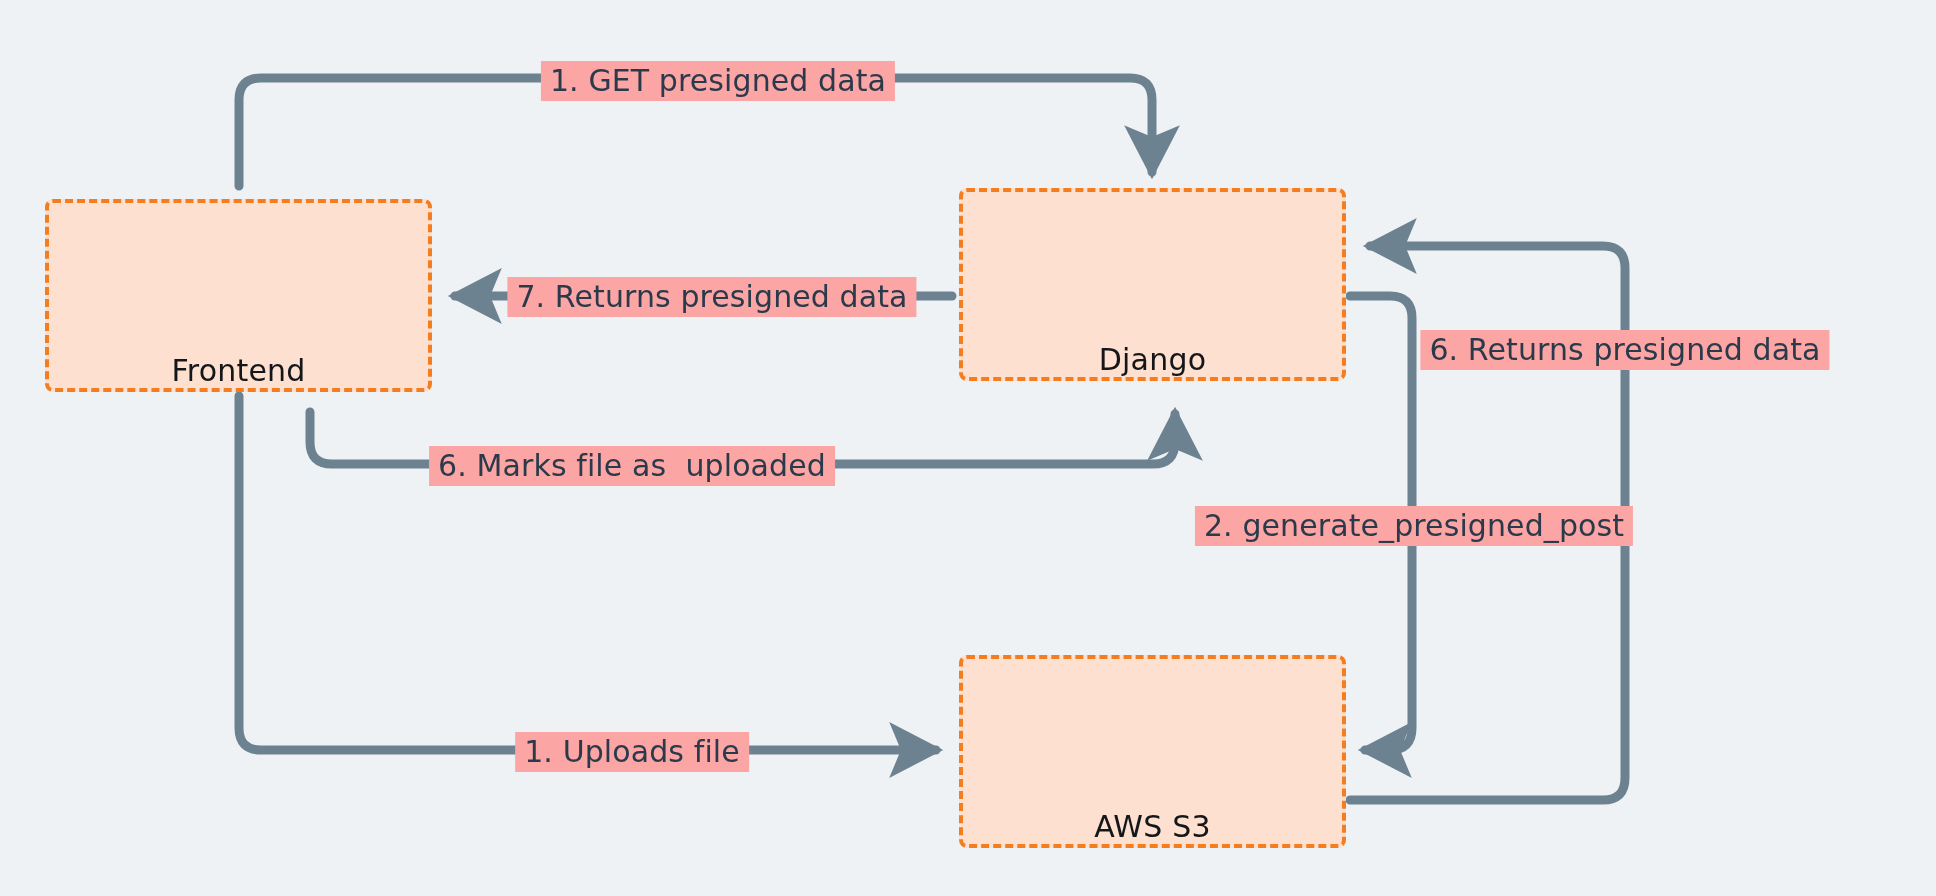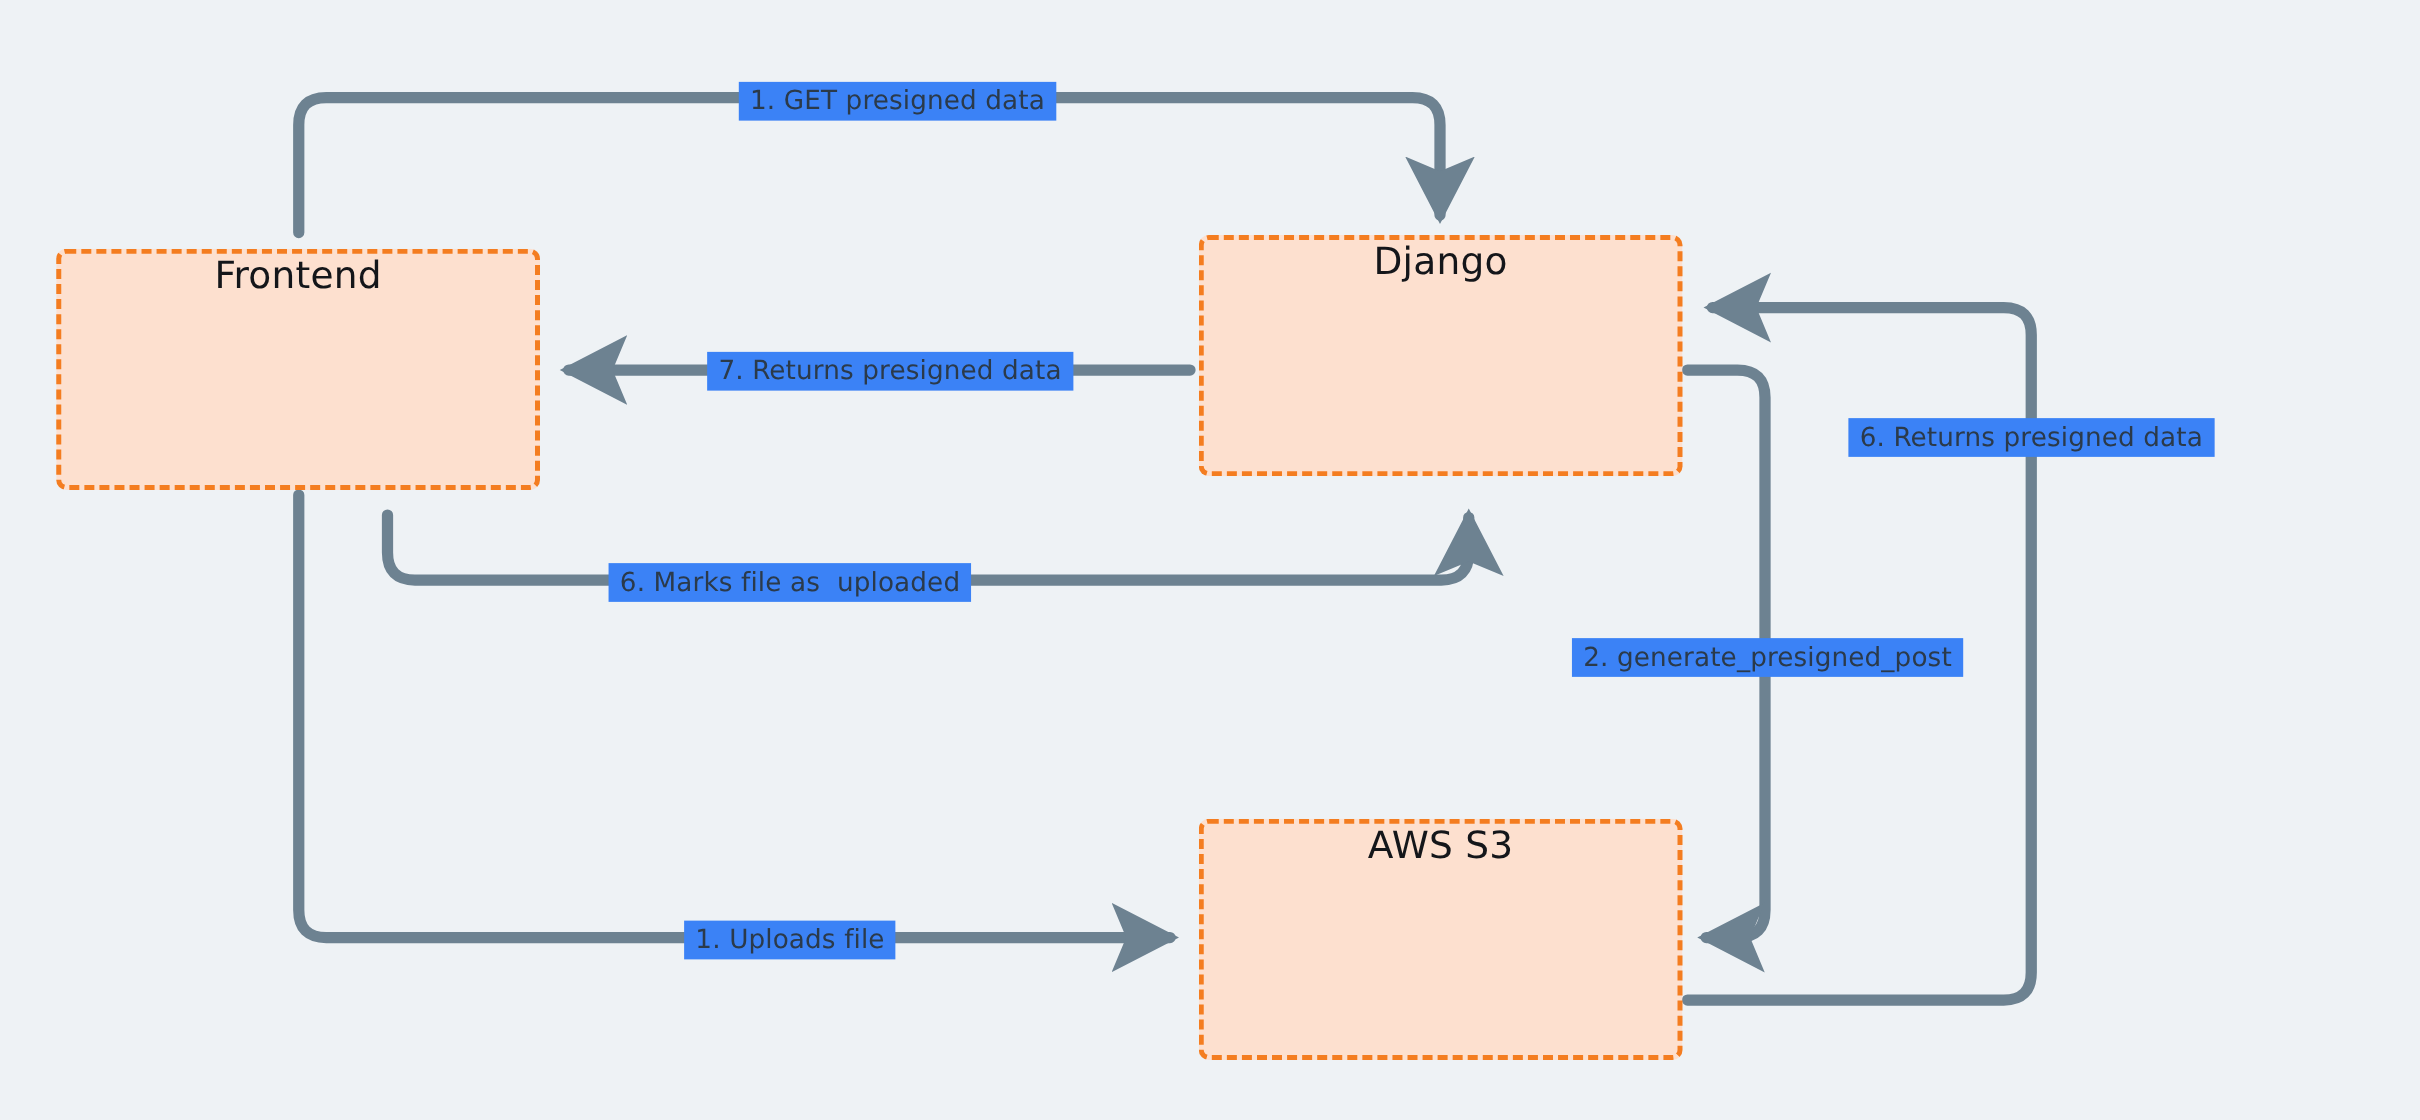--- a/index.html
+++ b/index.html
@@ -24,36 +24,36 @@
     width: 1936px;
     height: 896px;
   }
   .node-box {
     position: absolute;
     background: #fde0cf;
     border: 4px dashed #f47d20;
     border-radius: 8px;
     box-sizing: border-box;
     display: flex;
-    align-items: flex-start;
+    align-items: flex-end;
     justify-content: center;
   }
   .node-label {
     font-family: "DejaVu Sans", sans-serif;
     font-size: 30px;
     color: #14161a;
     letter-spacing: 0.2px;
     white-space: pre;
   }
   .edge-label {
     position: absolute;
     font-family: "DejaVu Sans", sans-serif;
-    font-size: 21px;
+    font-size: 30px;
     color: #2b3a4a;
-    background: #3b82f6;
+    background: #fca5a5;
     white-space: pre;
     line-height: 1;
     padding: 5px 9px;
     transform: translate(-50%, -50%);
     letter-spacing: 0.1px;
   }
 </style>
 </head>
 <body>
 

